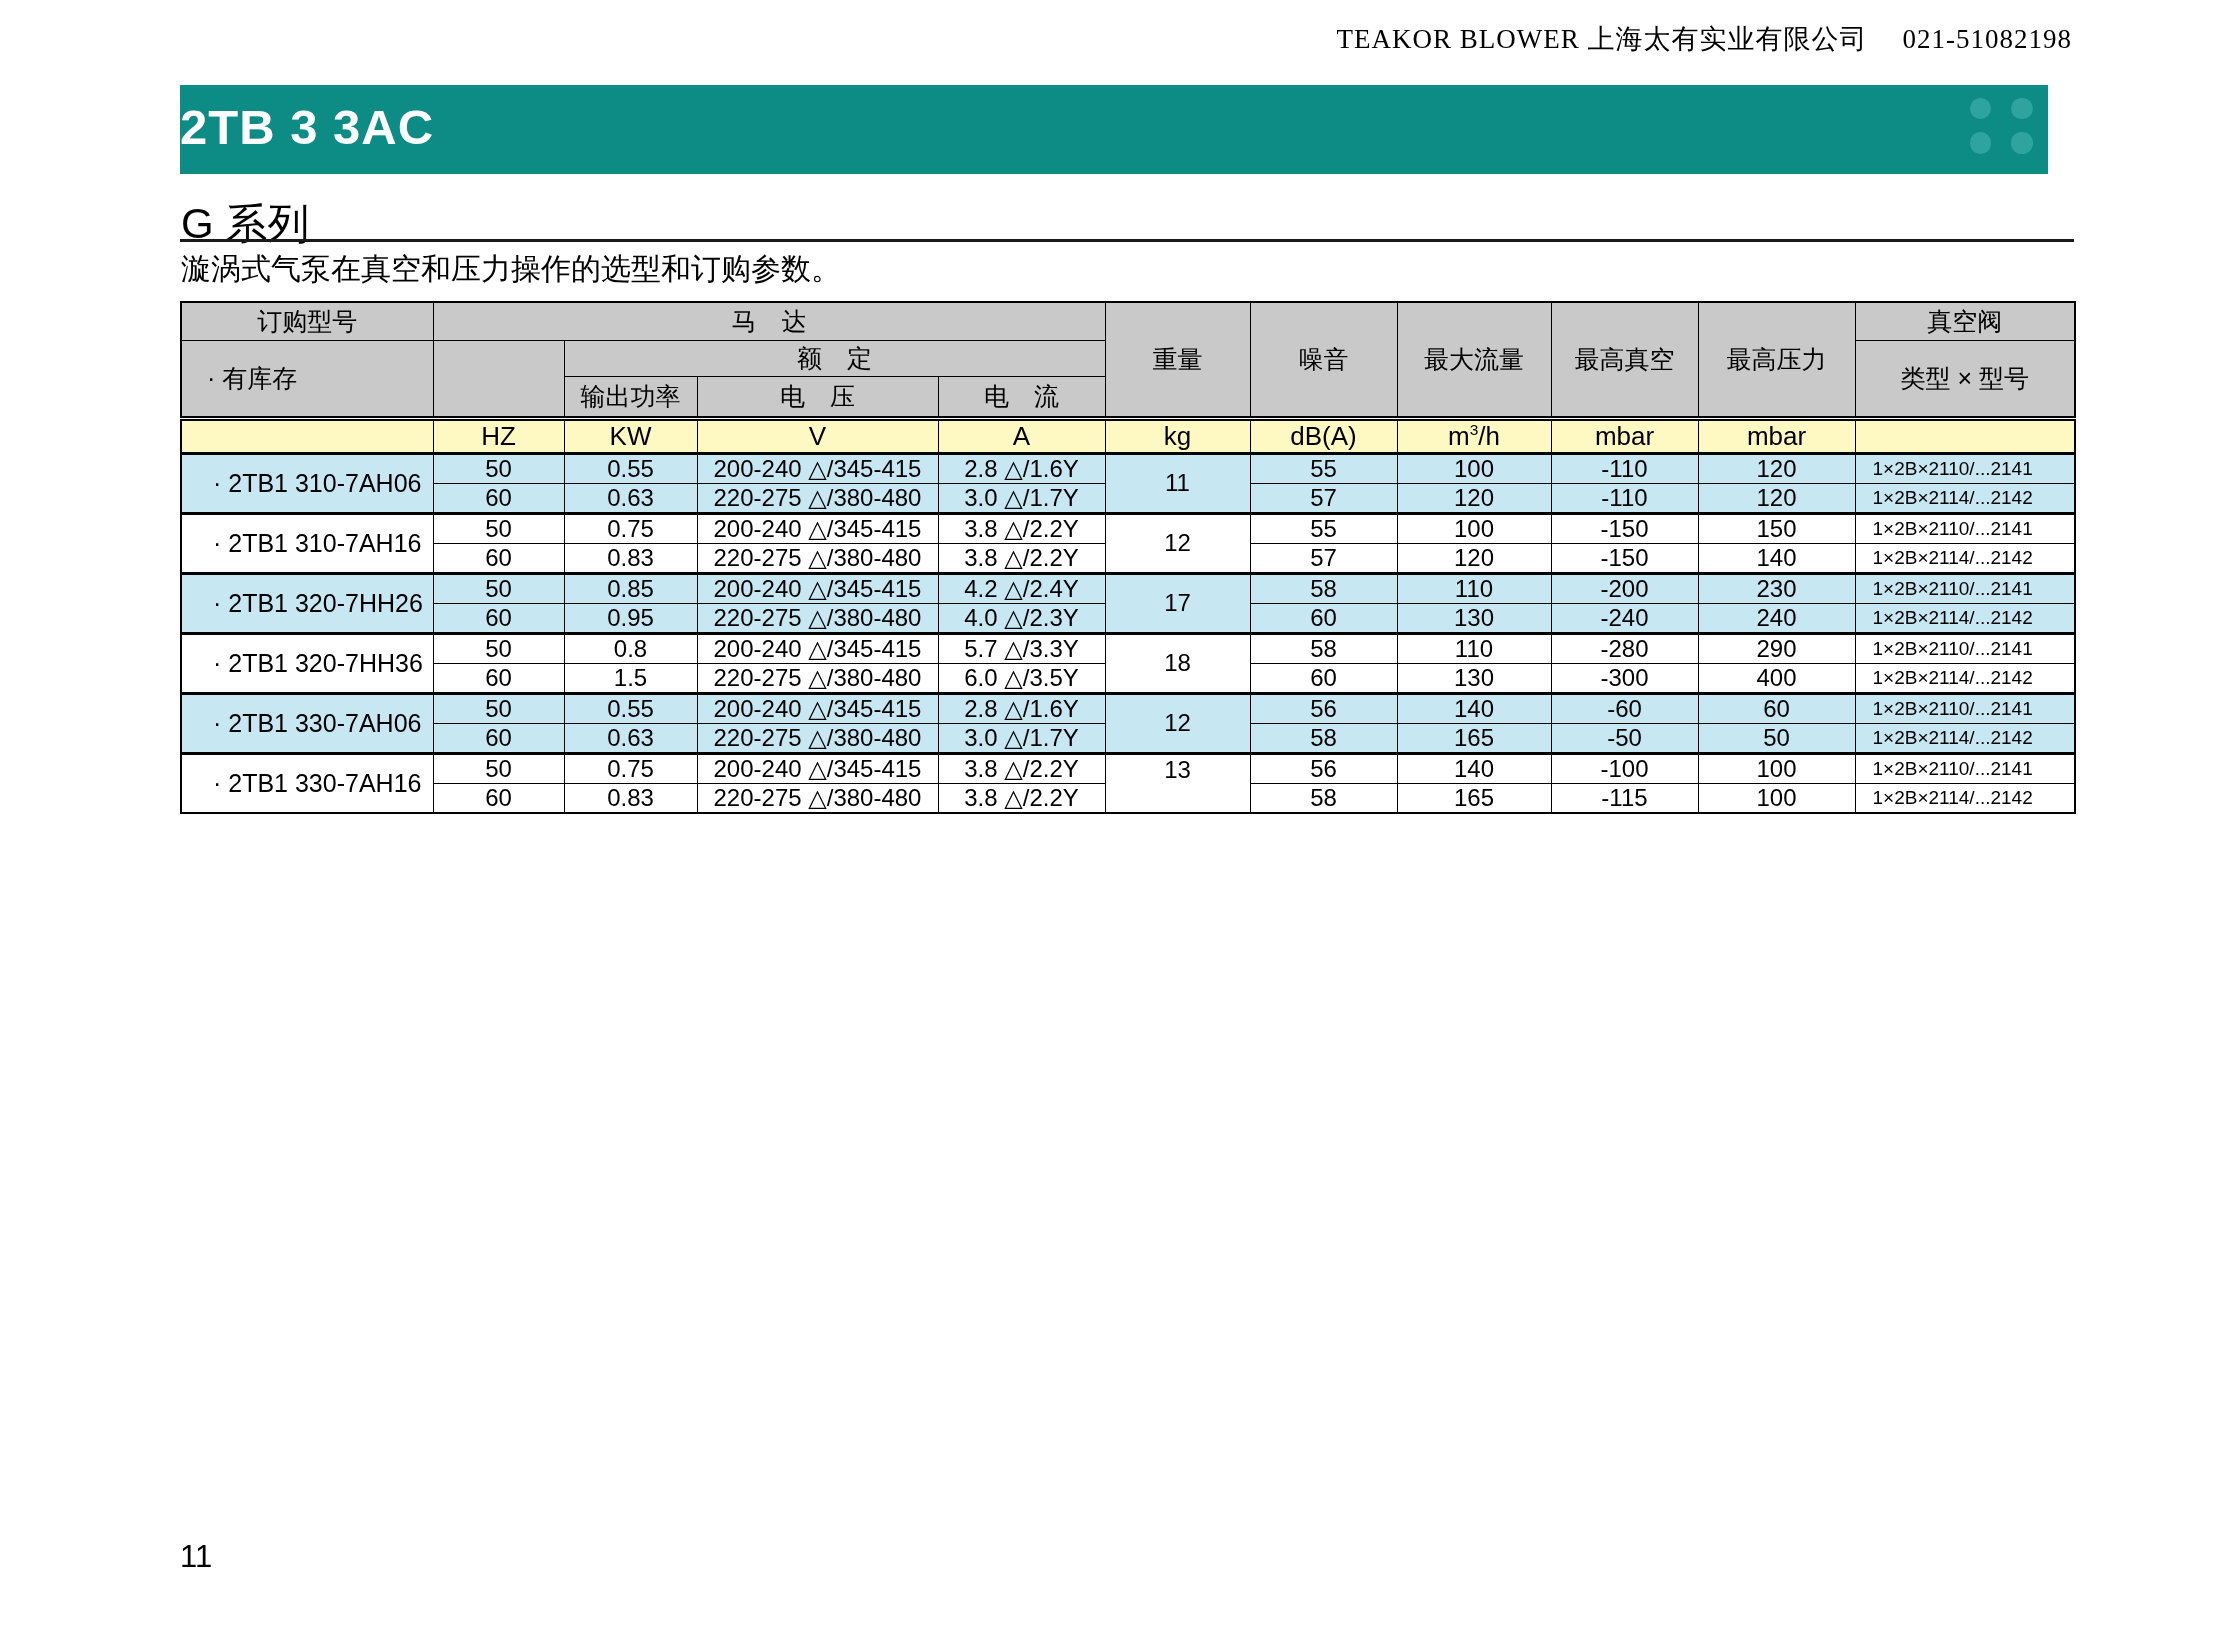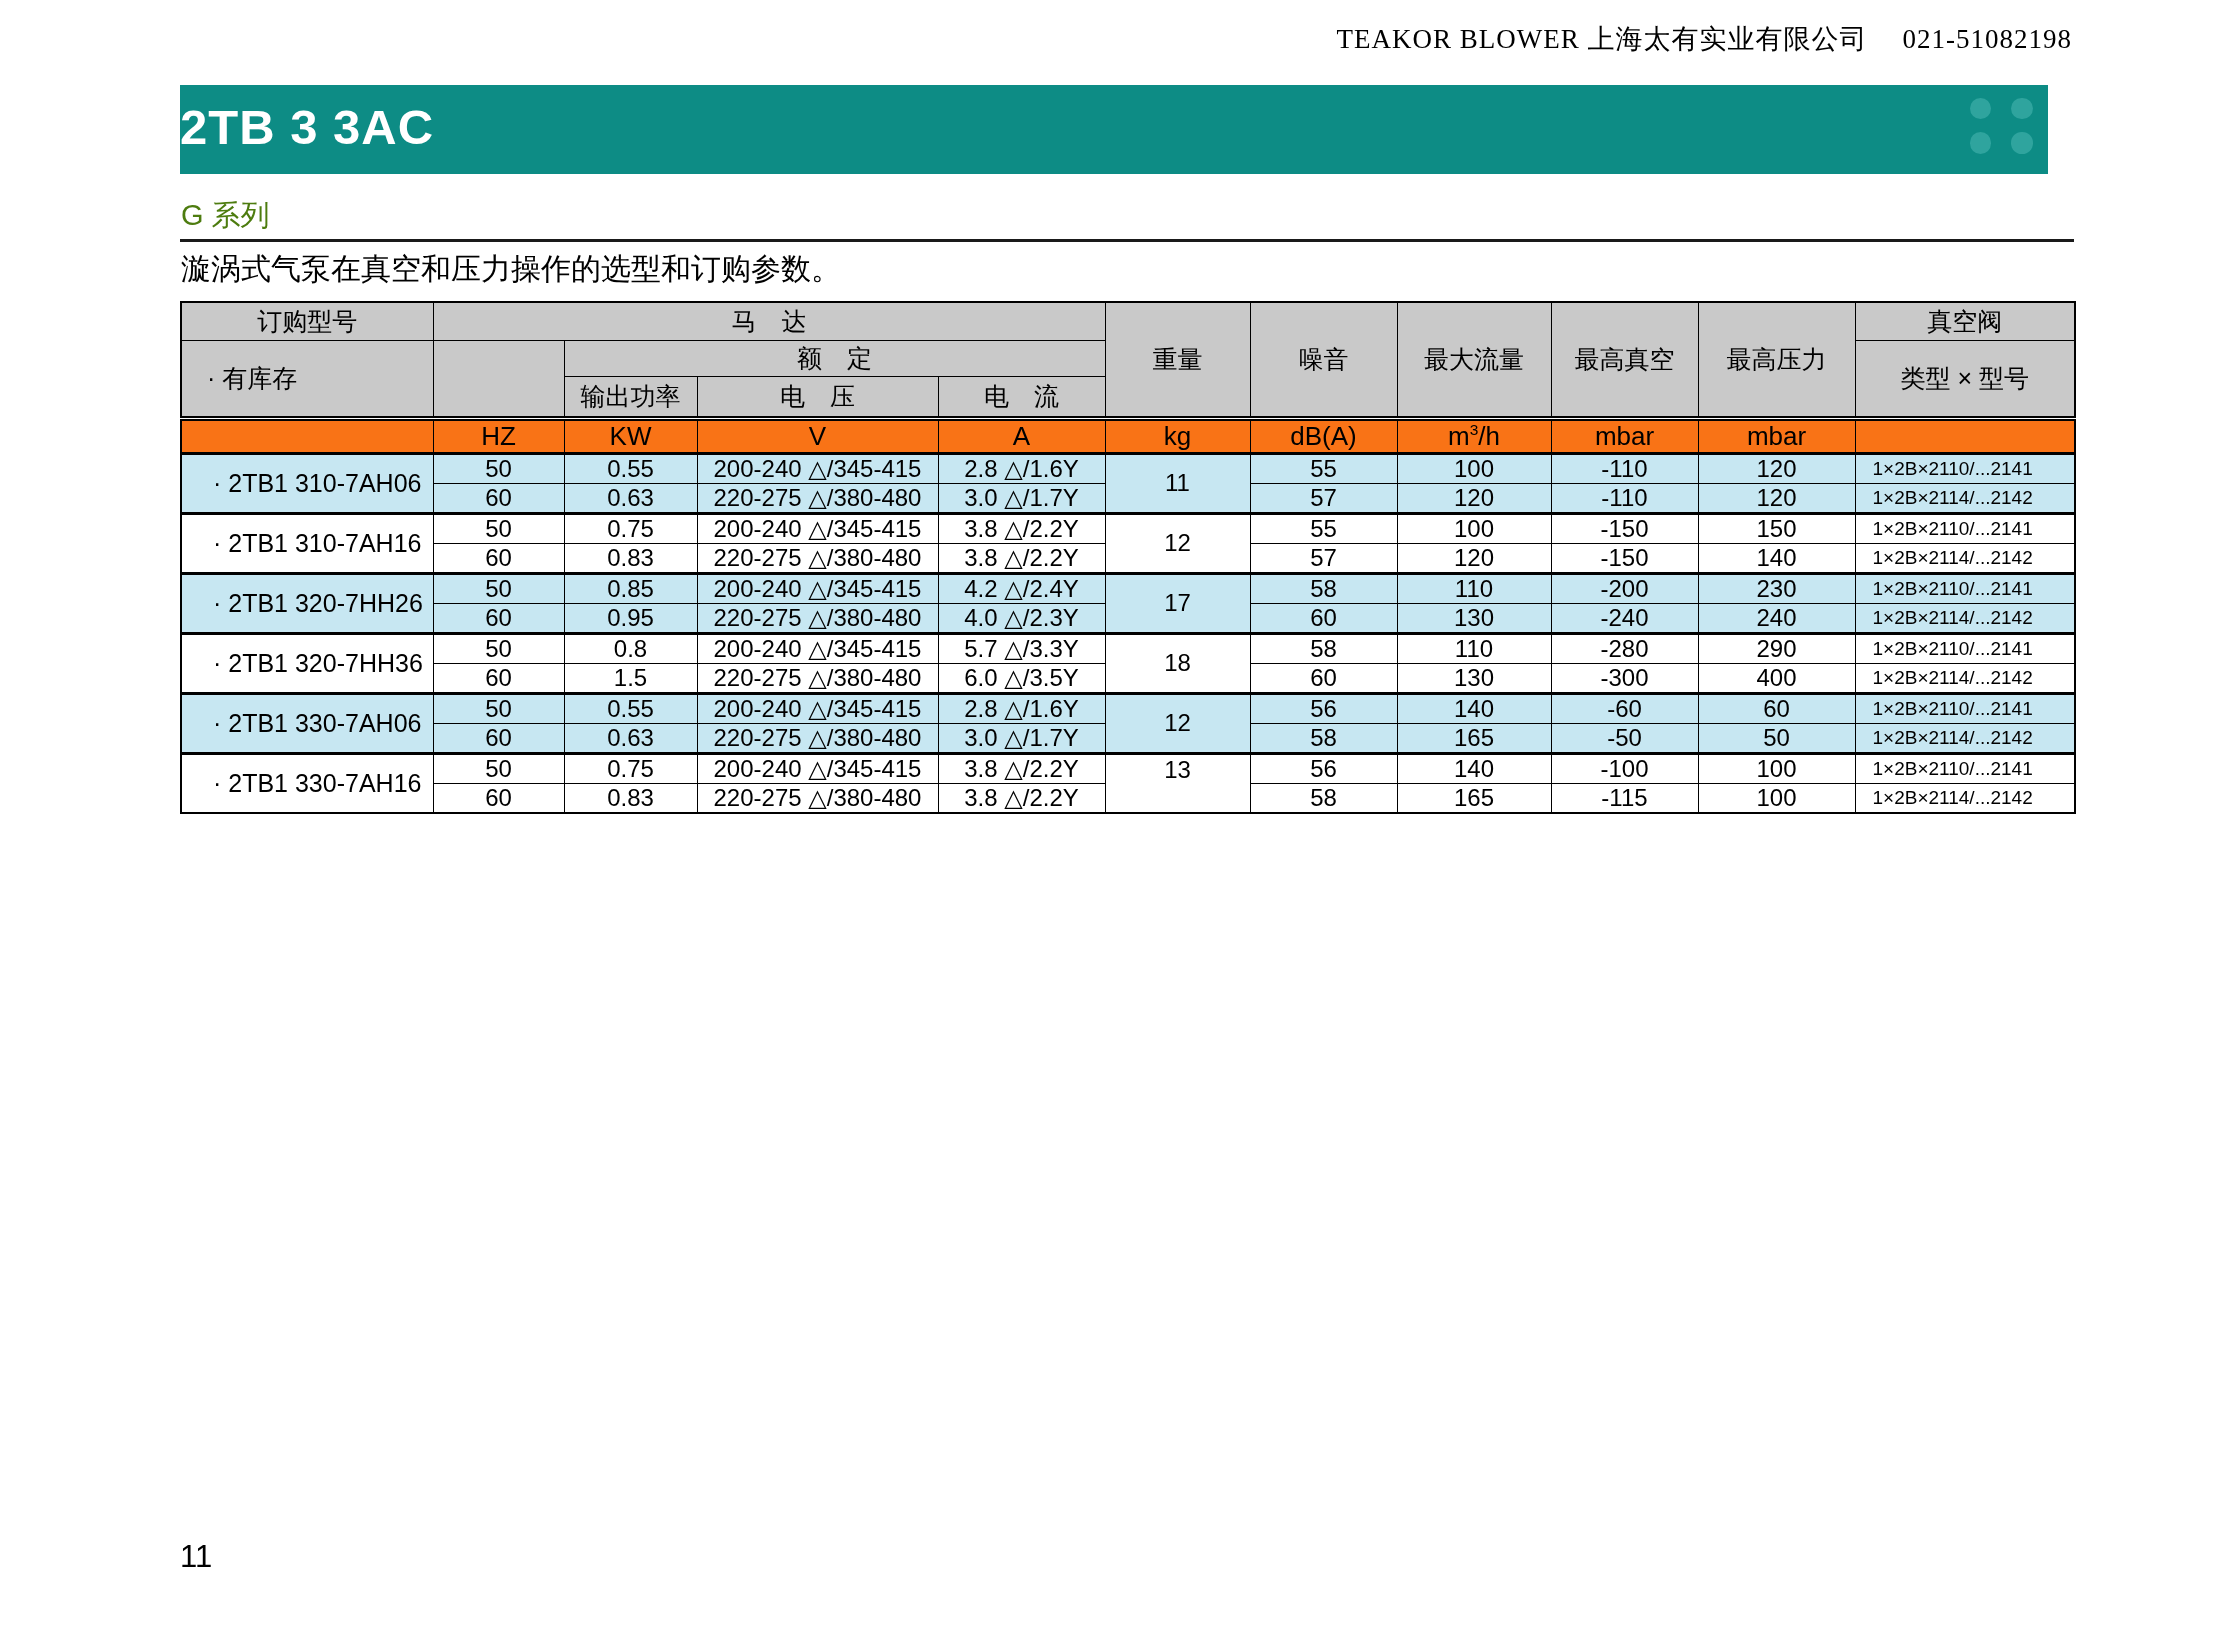--- a/index.html
+++ b/index.html
@@ -17,35 +17,35 @@
     font-family:"Liberation Serif",serif;font-size:27px;color:#000;letter-spacing:1px;white-space:nowrap;}
   .company-line .phone{margin-left:35px;}
 
   .banner{position:absolute;left:180px;top:85px;width:1868px;height:89px;background:var(--teal);}
   .banner-title{position:absolute;left:0;top:50%;transform:translateY(-55%);
     font-size:49px;font-weight:bold;color:#fff;letter-spacing:1px;}
   .dots{position:absolute;right:15.5px;top:12.6px;display:grid;
     grid-template-columns:21.3px 21.3px;gap:13.6px 20.4px;}
   .dot{width:21.3px;height:21.3px;border-radius:50%;background:var(--dot);}
 
-  .series{position:absolute;left:181px;top:196px;font-size:29px;color:#4d7c0f;}
+  .series{position:absolute;left:181px;top:196px;font-size:42px;color:#000000;}
   .rule{position:absolute;left:180px;top:239px;width:1894px;height:2.9px;background:#1a1a1a;}
   .subtitle{position:absolute;left:181px;top:249px;font-size:30px;color:#000;}
 
   table.spec{position:absolute;left:180px;top:301px;width:1894px;
     border-collapse:collapse;table-layout:fixed;border:2.9px solid #000;}
   .spec th,.spec td{border:1.9px solid #000;text-align:center;vertical-align:middle;
     overflow:hidden;white-space:nowrap;color:#000;}
   .spec thead th{background:var(--gray);font-weight:normal;font-size:25px;}
   .spec th.stock{text-align:left;padding-left:25px;margin-top:20px;}
   tr.r-top{height:38px;}
   tr.r-rated{height:36px;}
   tr.r-sub{height:42px;}
   tr.r-units{height:34px;}
-  tr.r-units td{font-size:26px;background:#f97316;border-top:5.8px double #000;border-bottom:2.9px solid #000;margin-top:17px;}
+  tr.r-units td{font-size:26px;background:#fef9c3;border-top:5.8px double #000;border-bottom:2.9px solid #000;margin-top:17px;}
   tr.r-units sup{font-size:15.5px;}
 
   .spec tbody td{font-size:24px;height:28px;background:#fff;}
   .spec tbody tr.sub td{border-top:1.9px solid #000;}
   .spec tbody tr.group-start td{border-top:3.9px solid #000;}
   .spec tbody td.model{text-align:left;padding-left:31px;font-size:25px;}
   .spec tbody td.valve{text-align:left;padding-left:17px;font-size:19px;}
   .spec tbody td.weight.top{vertical-align:top;line-height:29px;}
   .spec tbody tr.blue td{background:var(--blue);}
 

